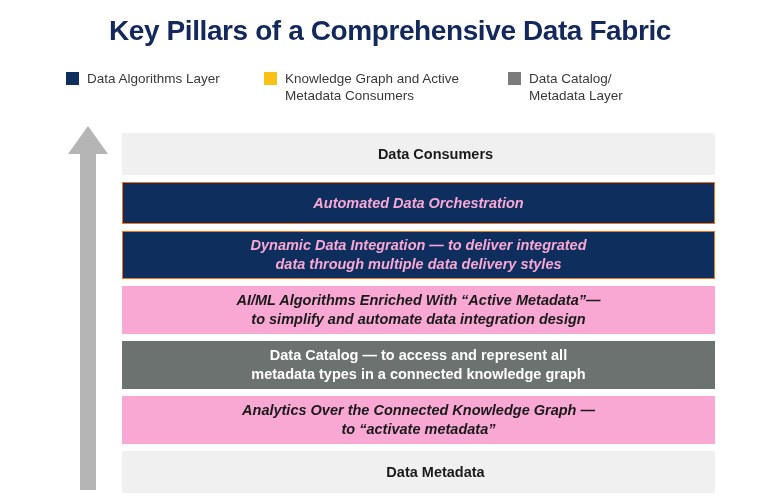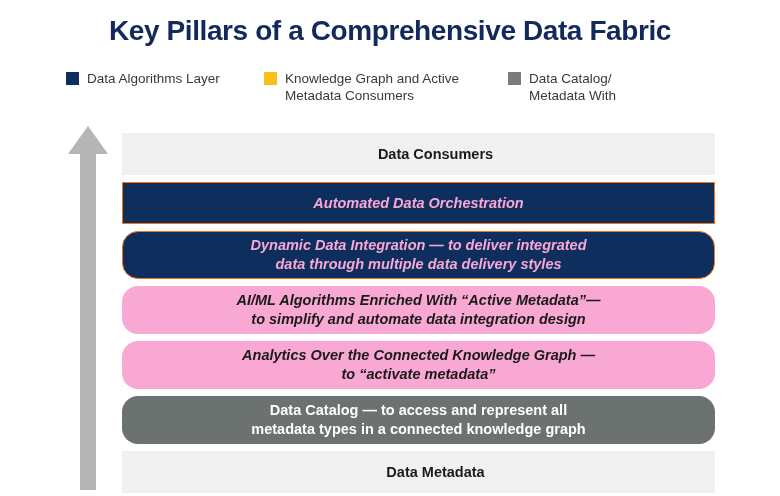--- a/index.html
+++ b/index.html
@@ -90,21 +90,21 @@
     justify-content: center;
     text-align: center;
     font-weight: bold;
     font-size: 14.5px;
     line-height: 19px;
     padding: 0 14px;
     margin-bottom: 7px;
     white-space: pre-line;
   }
   .band.one-line  { height: 42px; }
-  .band.two-line  { height: 48px; border-radius: 16px; }
+  .band.two-line  { height: 48px; }
 
   .band.light {
     background: #f0f0f0;
     color: #1a1a1a;
     padding-left: 48px;
   }
   .band.navy {
     background: #0e2f5e;
     color: #f9a8d4;
     border: 1px solid #f97316;
@@ -136,21 +136,21 @@
 
     <div class="legend-item i1">
       <span class="swatch" style="background:#fbc015"></span>
       <span class="legend-label">Knowledge Graph and Active
 Metadata Consumers</span>
     </div>
 
     <div class="legend-item i2">
       <span class="swatch" style="background:#7b7b7b"></span>
       <span class="legend-label">Data Catalog/
-Metadata With</span>
+Metadata Layer</span>
     </div>
 
   </div>
 
   <div class="arrow">
     <svg width="40" height="364" viewBox="0 0 40 364" xmlns="http://www.w3.org/2000/svg">
       <polygon points="20,0 40,28 28,28 28,364 12,364 12,28 0,28" fill="#b5b5b5"></polygon>
     </svg>
   </div>
 
@@ -159,23 +159,23 @@
     <div class="band light one-line">Data Consumers</div>
 
     <div class="band navy one-line">Automated Data Orchestration</div>
 
     <div class="band navy two-line">Dynamic Data Integration — to deliver integrated
 data through multiple data delivery styles</div>
 
     <div class="band yellow two-line">AI/ML Algorithms Enriched With “Active Metadata”—
 to simplify and automate data integration design</div>
 
+    <div class="band gray two-line">Data Catalog — to access and represent all
+metadata types in a connected knowledge graph</div>
+
     <div class="band yellow two-line">Analytics Over the Connected Knowledge Graph —
 to “activate metadata”</div>
-
-    <div class="band gray two-line">Data Catalog — to access and represent all
-metadata types in a connected knowledge graph</div>
 
     <div class="band light one-line">Data Metadata</div>
 
   </div>
 
 </div>
 
 </body></html>

